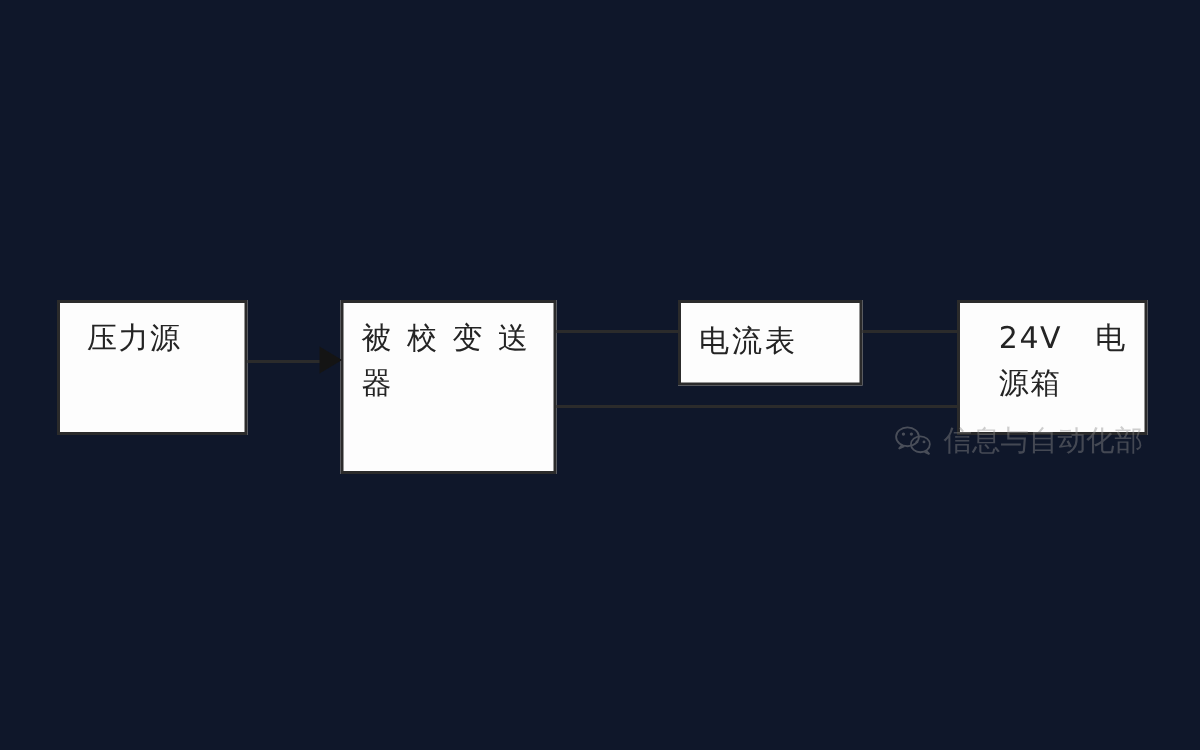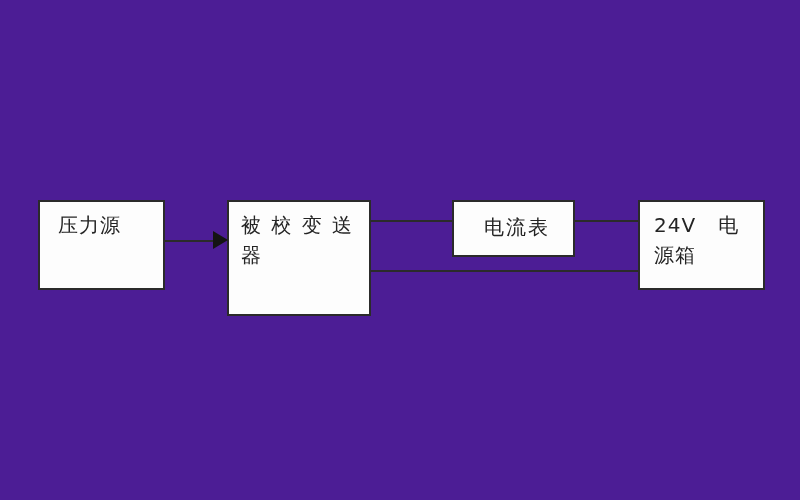--- a/index.html
+++ b/index.html
@@ -9,21 +9,21 @@
     background: #ffffff;
   }
   body {
     font-family: "Liberation Sans", "DejaVu Sans", sans-serif;
   }
 
   #canvas {
     position: relative;
     width: 800px;
     height: 500px;
-    background: #4c1d95;
+    background: #0f172a;
     overflow: hidden;
   }
 
   
   .block {
     position: absolute;
     box-sizing: border-box;
     background: #fdfdfd;
     border: 2px solid #2b2b2b;
     display: flex;
@@ -63,29 +63,30 @@
     letter-spacing: 2px;
   }
 
   #box-ammeter {
     left: 452px;
     top: 200px;
     width: 123px;
     height: 57px;
   }
   #box-ammeter .block-label {
-    padding: 10px 0 0 30px;
+    padding: 10px 0 0 12px;
     letter-spacing: 2px;
   }
 
   #box-power {
     left: 638px;
     top: 200px;
     width: 127px;
     height: 90px;
+    justify-content: center;
   }
   #box-power .block-label {
     padding: 8px 0 0 14px;
     letter-spacing: 1px;
   }
 
   
   .wire-h {
     position: absolute;
     height: 0;
@@ -181,14 +182,31 @@
 
   <div class="wire-h" id="wire-source-transmitter"></div>
   <div id="arrowhead-transmitter"></div>
 
   <div class="wire-h" id="wire-transmitter-ammeter"></div>
 
   <div class="wire-h" id="wire-ammeter-power"></div>
 
   <div class="wire-h" id="wire-transmitter-power"></div>
 
+  <div id="watermark">
+    <svg id="watermark-logo" viewBox="0 0 26 22">
+      <g fill="none" stroke="#9a9a9a" stroke-width="1.2">
+        <ellipse cx="9" cy="8.2" rx="7.6" ry="6.3"></ellipse>
+        <path d="M5.6 13.4 L3.2 16.2 L6.9 14.4"></path>
+        <ellipse cx="17.6" cy="13.2" rx="6.3" ry="5.3"></ellipse>
+        <path d="M21.4 17.4 L23.6 19.8 L20.4 18.3"></path>
+      </g>
+      <g fill="#9a9a9a">
+        <circle cx="6.3" cy="6.4" r="1.1"></circle>
+        <circle cx="11.6" cy="6.4" r="1.1"></circle>
+        <circle cx="15.3" cy="11.6" r="0.95"></circle>
+        <circle cx="20.0" cy="11.6" r="0.95"></circle>
+      </g>
+    </svg>
+    <span id="watermark-text">信息与自动化部</span>
+  </div>
 
 </div>
 
 </body></html>

